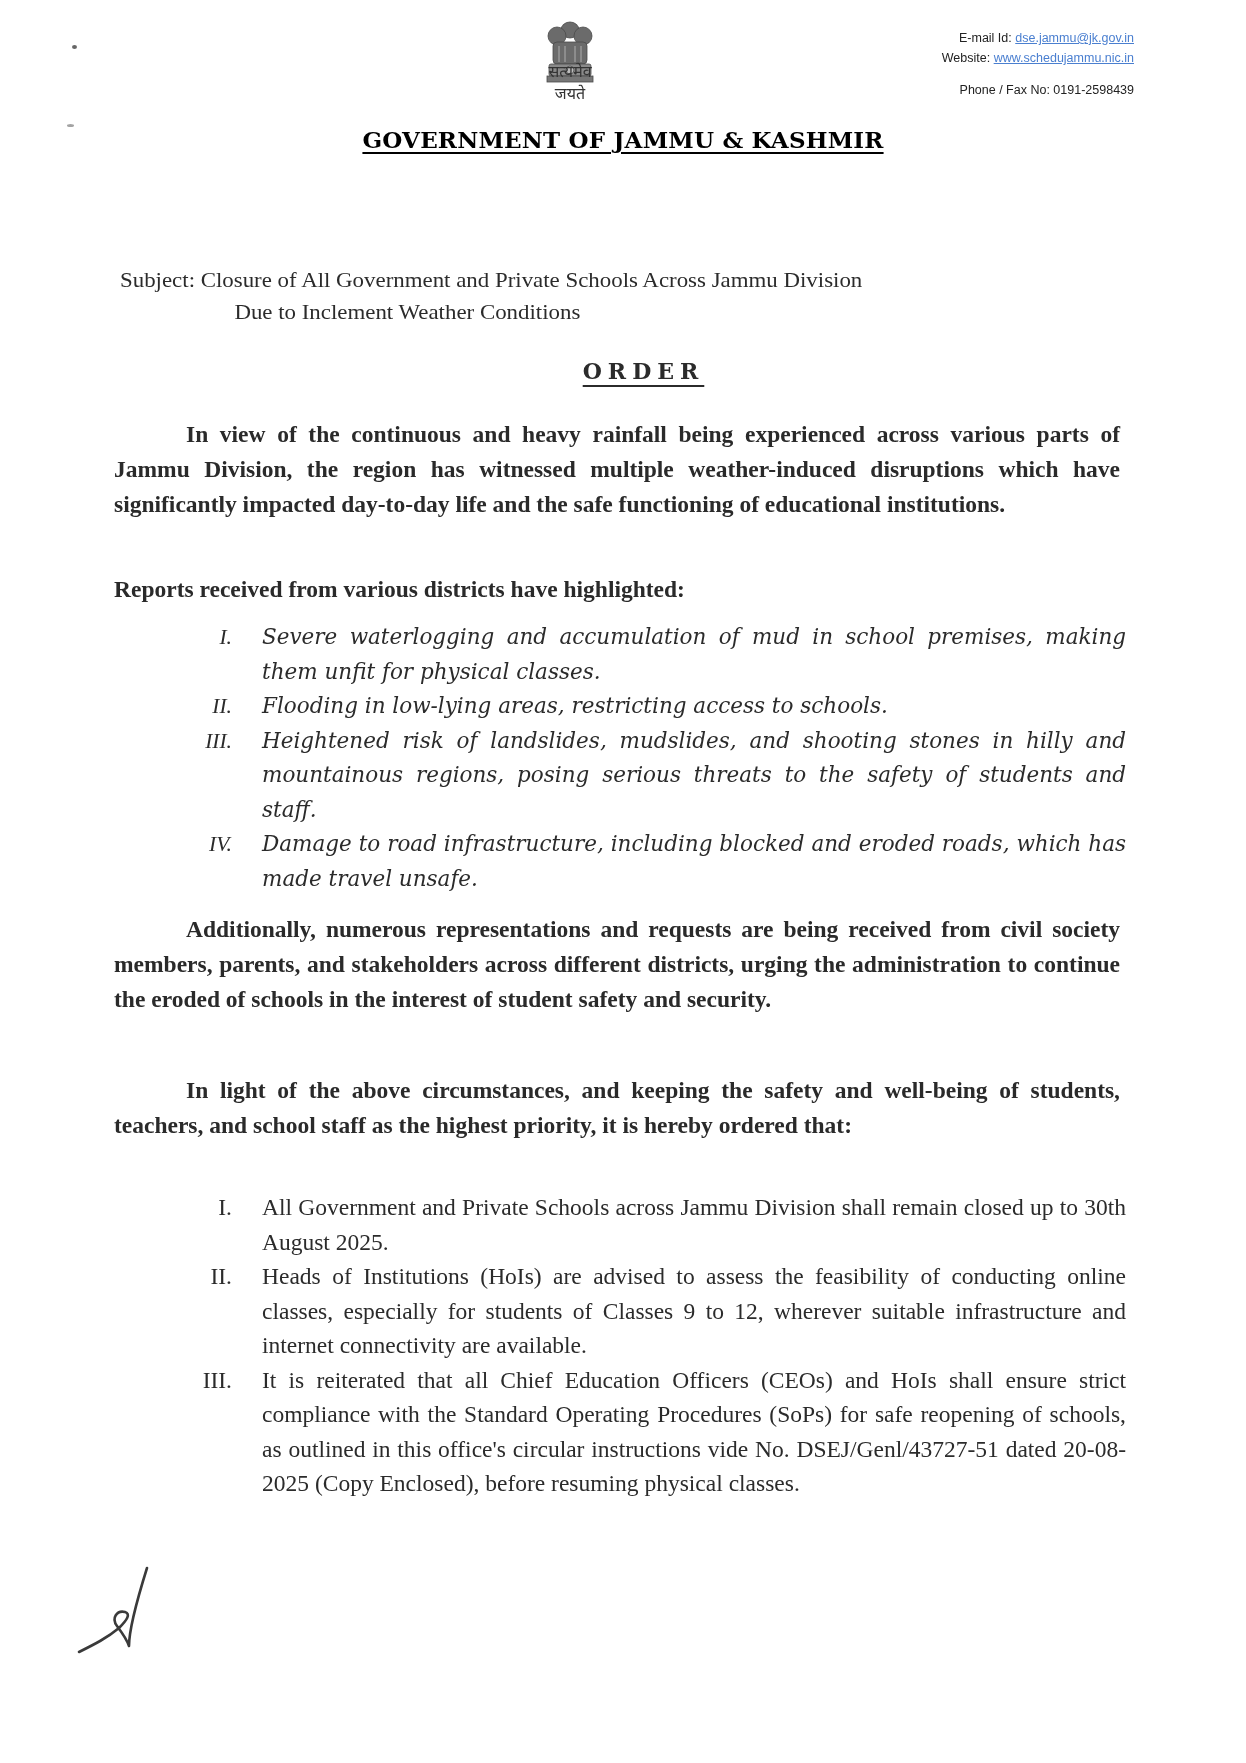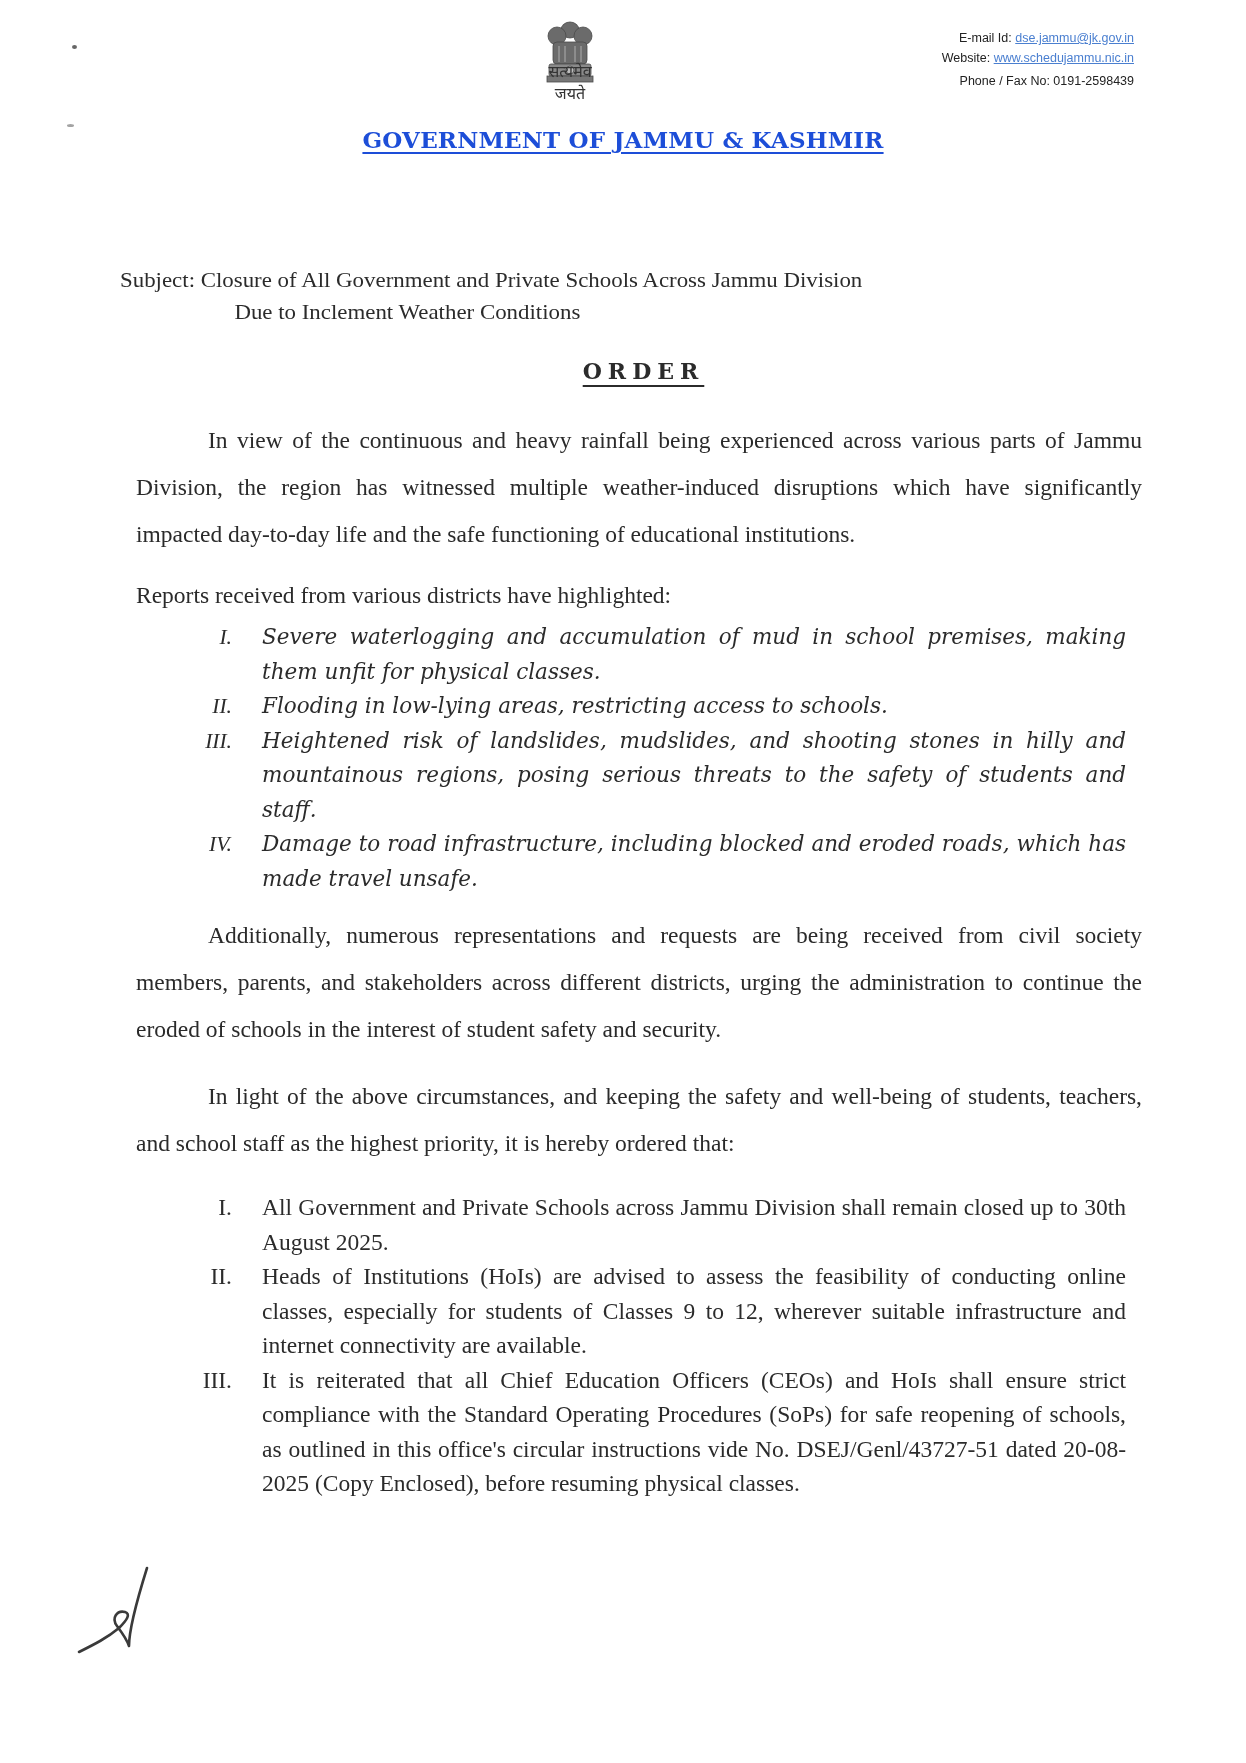--- a/index.html
+++ b/index.html
@@ -10,38 +10,38 @@
   }
   .abs { position: absolute; }
 
   
   .contact {
     right: 112px; top: 28px; text-align: right;
     font-family: "Liberation Sans", "DejaVu Sans", sans-serif;
     font-size: 12.5px; line-height: 20px; color: #222;
   }
   .contact .row { white-space: nowrap; }
-  .contact .row.phone { margin-top: 3px; }
+  .contact .row.phone { margin-top: 12px; }
   .contact a { color: #4a7fd0; text-decoration: underline; }
 
   
   .emblem { left: 535px; top: 18px; width: 70px; height: 86px; }
   .emblem .motto {
     position: absolute; left: 0; right: 0; bottom: 0; text-align: center;
     font-size: 16px; color: #333; font-family: "DejaVu Sans", sans-serif;
   }
 
   
   .speck { background: #666; border-radius: 50%; }
 
   
   .titles {
     left: 0; right: 0; top: 124px; text-align: center;
     font-family: "DejaVu Serif", "Liberation Serif", serif;
-    font-weight: bold; font-size: 23px; letter-spacing: 0.2px; color: #1d4ed8;
+    font-weight: bold; font-size: 23px; letter-spacing: 0.2px; color: #000000;
   }
   .titles .t { display: inline-block; text-decoration: underline; text-decoration-thickness: 2px; text-underline-offset: 4px; line-height: 32px; }
   .titles .line { height: 33px; }
 
   
   .subject {
     left: 120px; top: 264px; width: 1010px;
     font-size: 22px; line-height: 32px;
     font-family: "Liberation Serif", "DejaVu Serif", serif;
     transform: scaleX(1.04); transform-origin: left top;
@@ -52,24 +52,25 @@
   .order-heading {
     left: 0; right: 0; top: 358px; text-align: center;
     font-weight: bold; font-size: 22px; letter-spacing: 6px;
     text-decoration: underline; text-underline-offset: 6px;
     font-family: "DejaVu Serif", serif;
     padding-left: 41px;
   }
 
   
   .para {
-    left: 136px; width: 1006px;
+    left: 114px; width: 1006px;
     font-family: "Liberation Serif", "DejaVu Serif", serif;
-    font-size: 23.5px; line-height: 47px; text-align: justify;
+    font-size: 23.5px; line-height: 35px; text-align: justify;
     color: #2a2a2a;
+    font-weight: bold;
   }
   .para.indent { text-indent: 72px; }
 
   
   .list { left: 190px; width: 936px; font-family: "Liberation Serif", "DejaVu Serif", serif; font-size: 23.5px; line-height: 34.5px; }
   .list .item { display: flex; }
   .list .num { width: 72px; flex: none; text-align: right; padding-right: 30px; box-sizing: border-box; }
   .list .txt { flex: 1; text-align: justify; }
   .list.italic { font-style: italic; font-family: "DejaVu Serif", serif; font-size: 21.5px; line-height: 34.5px; }
   .list.italic .num { font-family: "Liberation Serif", serif; }

